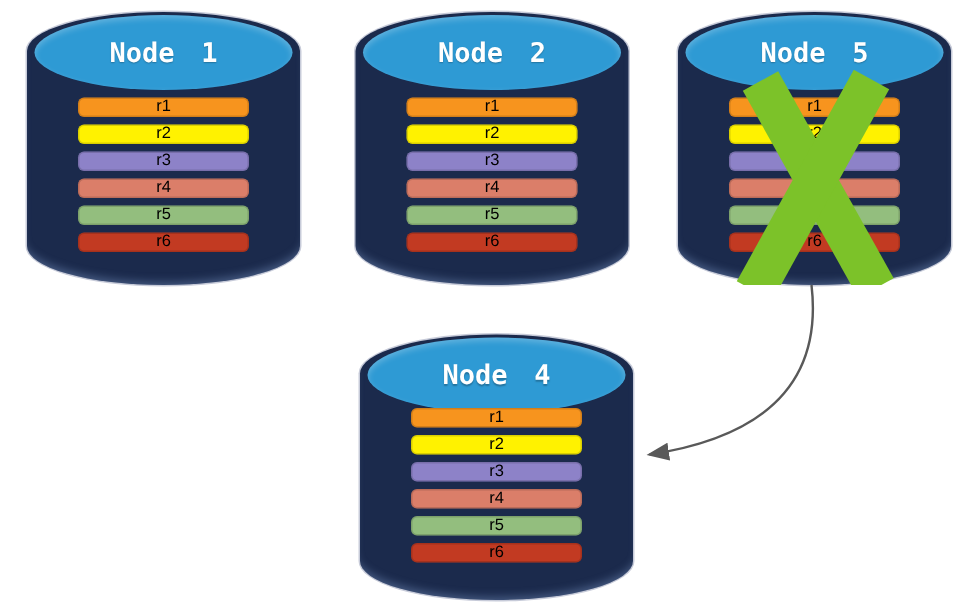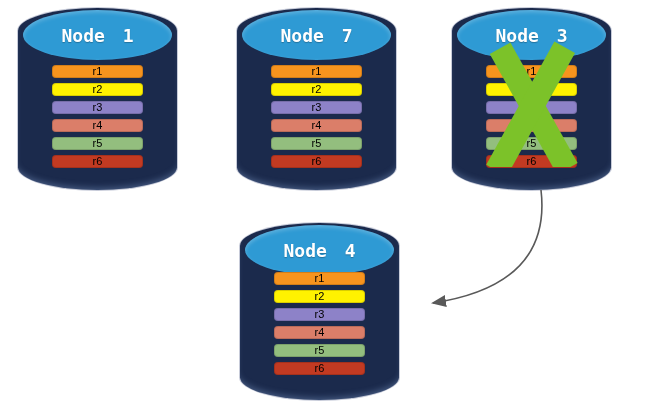--- a/index.html
+++ b/index.html
@@ -6,21 +6,21 @@
   .canvas {
     position: relative;
     width: 646px;
     height: 402px;
     background: #ffffff;
     overflow: hidden;
     font-family: "Liberation Sans", sans-serif;
   }
 
   
-  .cyl { position: absolute; width: 159px; height: 182px; }
+  .cyl { position: absolute; width: 182px; height: 182px; }
   .cyl.short { height: 177px; }
 
   .cyl-side {
     position: absolute; inset: 0;
     background: #1B2A4C;
     border-radius: 91px / 26px;
     box-shadow: 0 0 0 1px rgba(130,140,170,0.45),
                 inset 0 -5px 6px -3px rgba(150,180,230,0.35);
   }
   .cyl-top {
@@ -89,36 +89,36 @@
       <div class="bar" style="background-color: rgb(141, 130, 200);">r3</div>
       <div class="bar" style="background-color: rgb(219, 126, 105);">r4</div>
       <div class="bar" style="background-color: rgb(147, 190, 126);">r5</div>
       <div class="bar" style="background-color: rgb(194, 58, 34);">r6</div>
     </div>
   </div>
 
   <div class="cyl" style="left:237px; top:8px;">
     <div class="cyl-side" style="background-color: rgb(27, 42, 76);"></div>
     <div class="cyl-top" style="background-color: rgb(46, 154, 212);">
-      <span class="cyl-label">Node 7</span>
+      <span class="cyl-label">Node 2</span>
     </div>
     <div class="bars">
       <div class="bar" style="background-color: rgb(247, 148, 30);">r1</div>
       <div class="bar" style="background-color: rgb(255, 242, 0);">r2</div>
       <div class="bar" style="background-color: rgb(141, 130, 200);">r3</div>
       <div class="bar" style="background-color: rgb(219, 126, 105);">r4</div>
       <div class="bar" style="background-color: rgb(147, 190, 126);">r5</div>
       <div class="bar" style="background-color: rgb(194, 58, 34);">r6</div>
     </div>
   </div>
 
   <div class="cyl" style="left:452px; top:8px;">
     <div class="cyl-side" style="background-color: rgb(27, 42, 76);"></div>
     <div class="cyl-top" style="background-color: rgb(46, 154, 212);">
-      <span class="cyl-label">Node 3</span>
+      <span class="cyl-label">Node 5</span>
     </div>
     <div class="bars">
       <div class="bar" style="background-color: rgb(247, 148, 30);">r1</div>
       <div class="bar" style="background-color: rgb(255, 242, 0);">r2</div>
       <div class="bar" style="background-color: rgb(141, 130, 200);">r3</div>
       <div class="bar" style="background-color: rgb(219, 126, 105);">r4</div>
       <div class="bar" style="background-color: rgb(147, 190, 126);">r5</div>
       <div class="bar" style="background-color: rgb(194, 58, 34);">r6</div>
     </div>
     <svg class="x-overlay" viewBox="0 0 182 182" style="color: rgb(124, 194, 41);">

